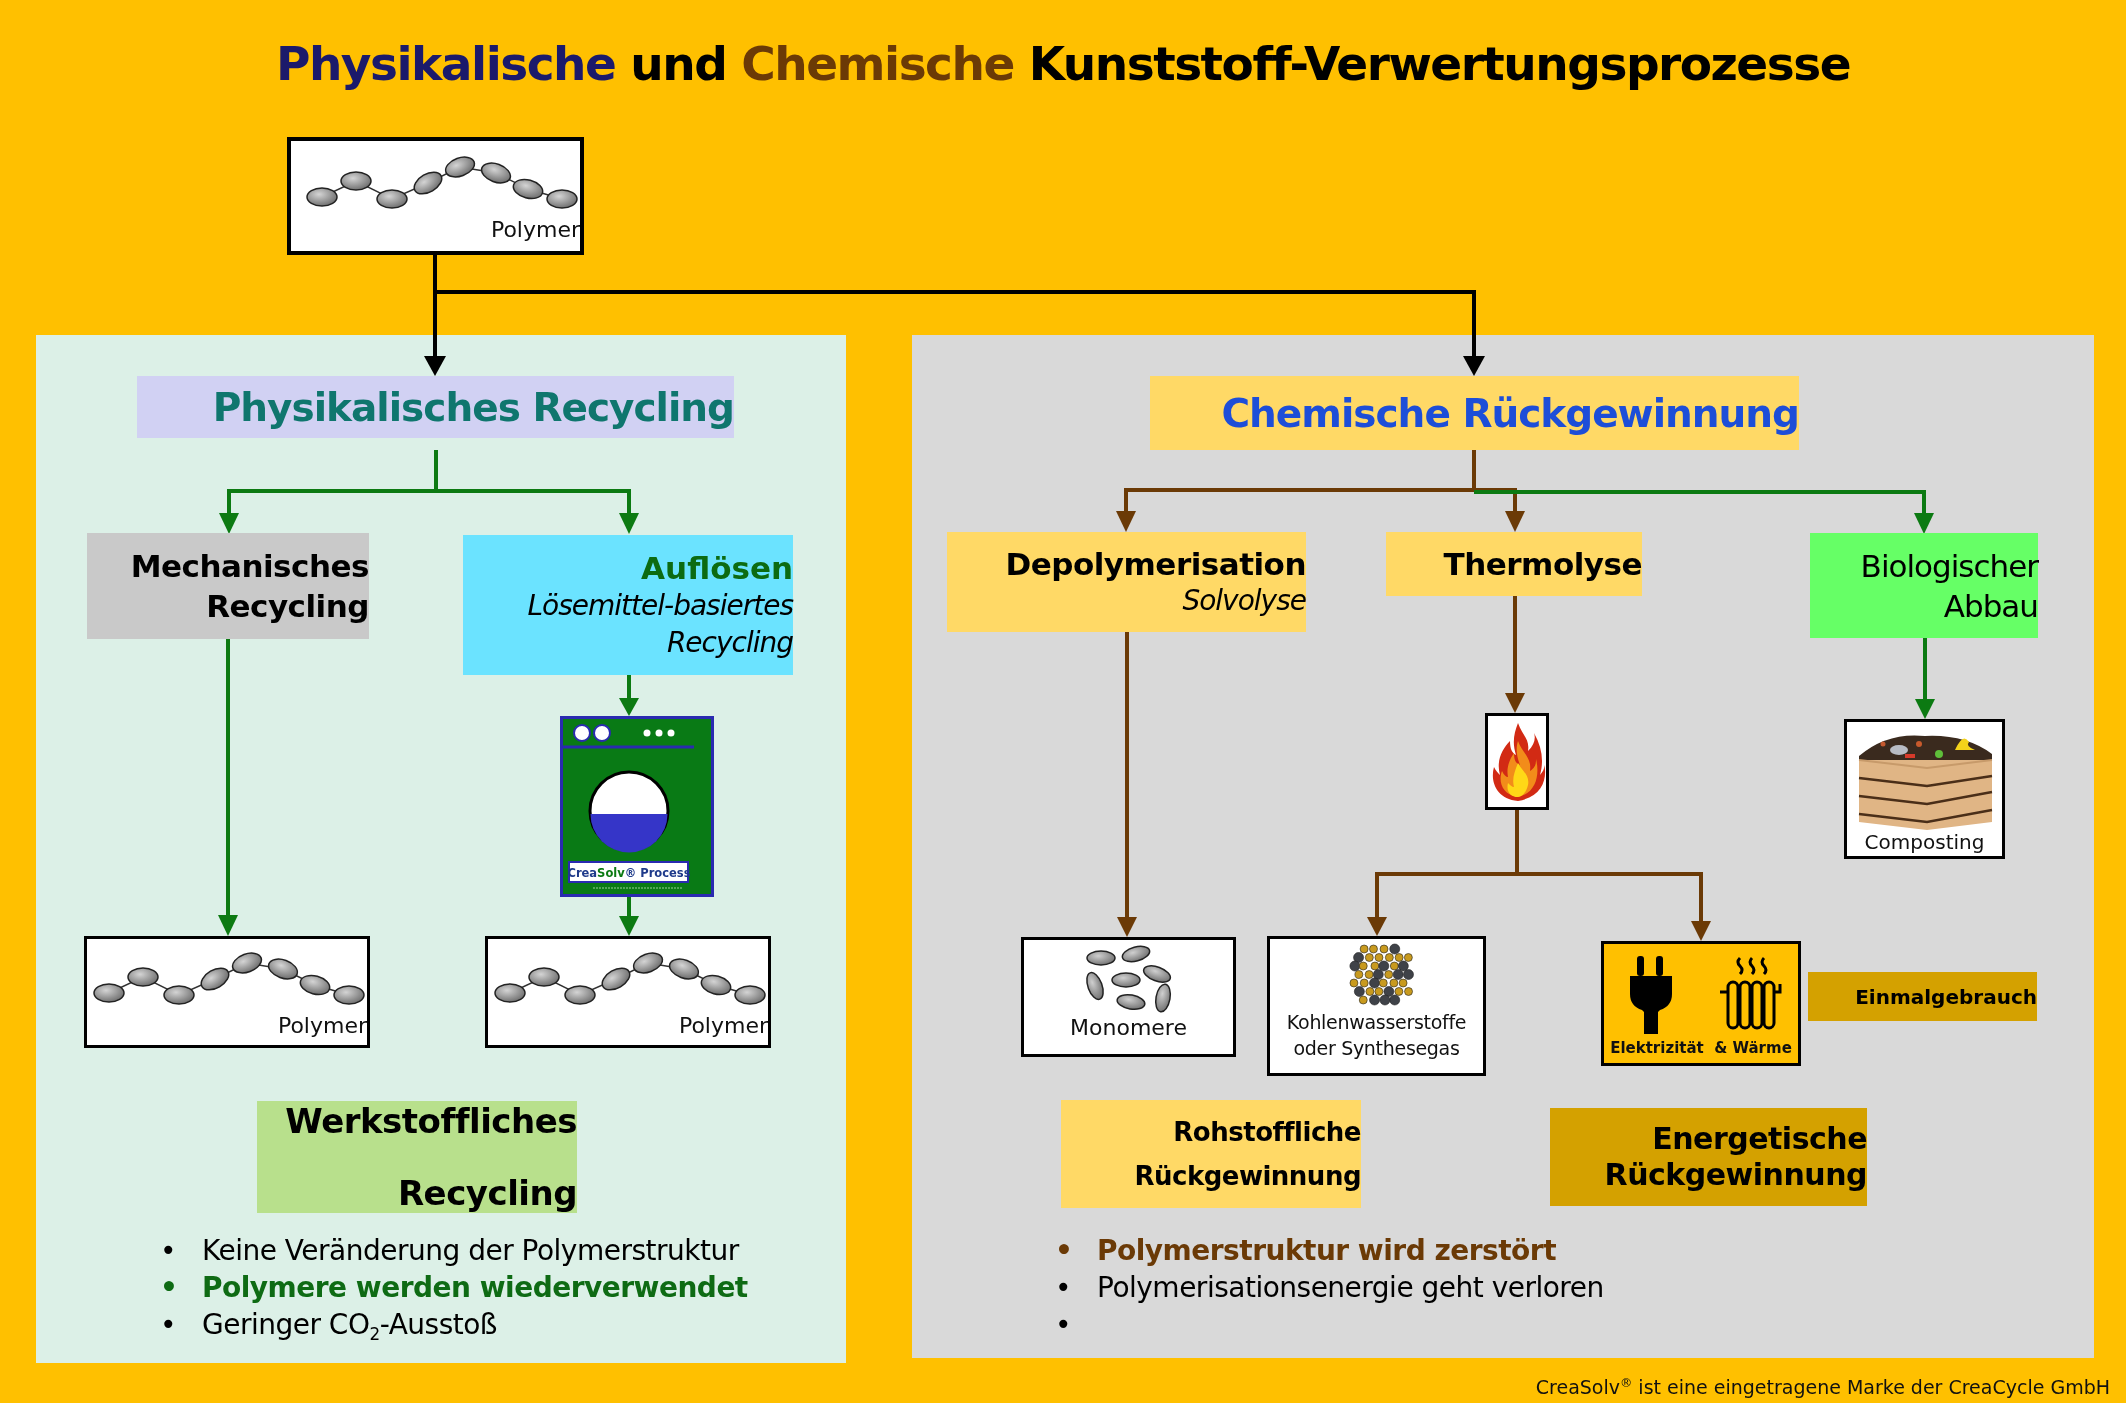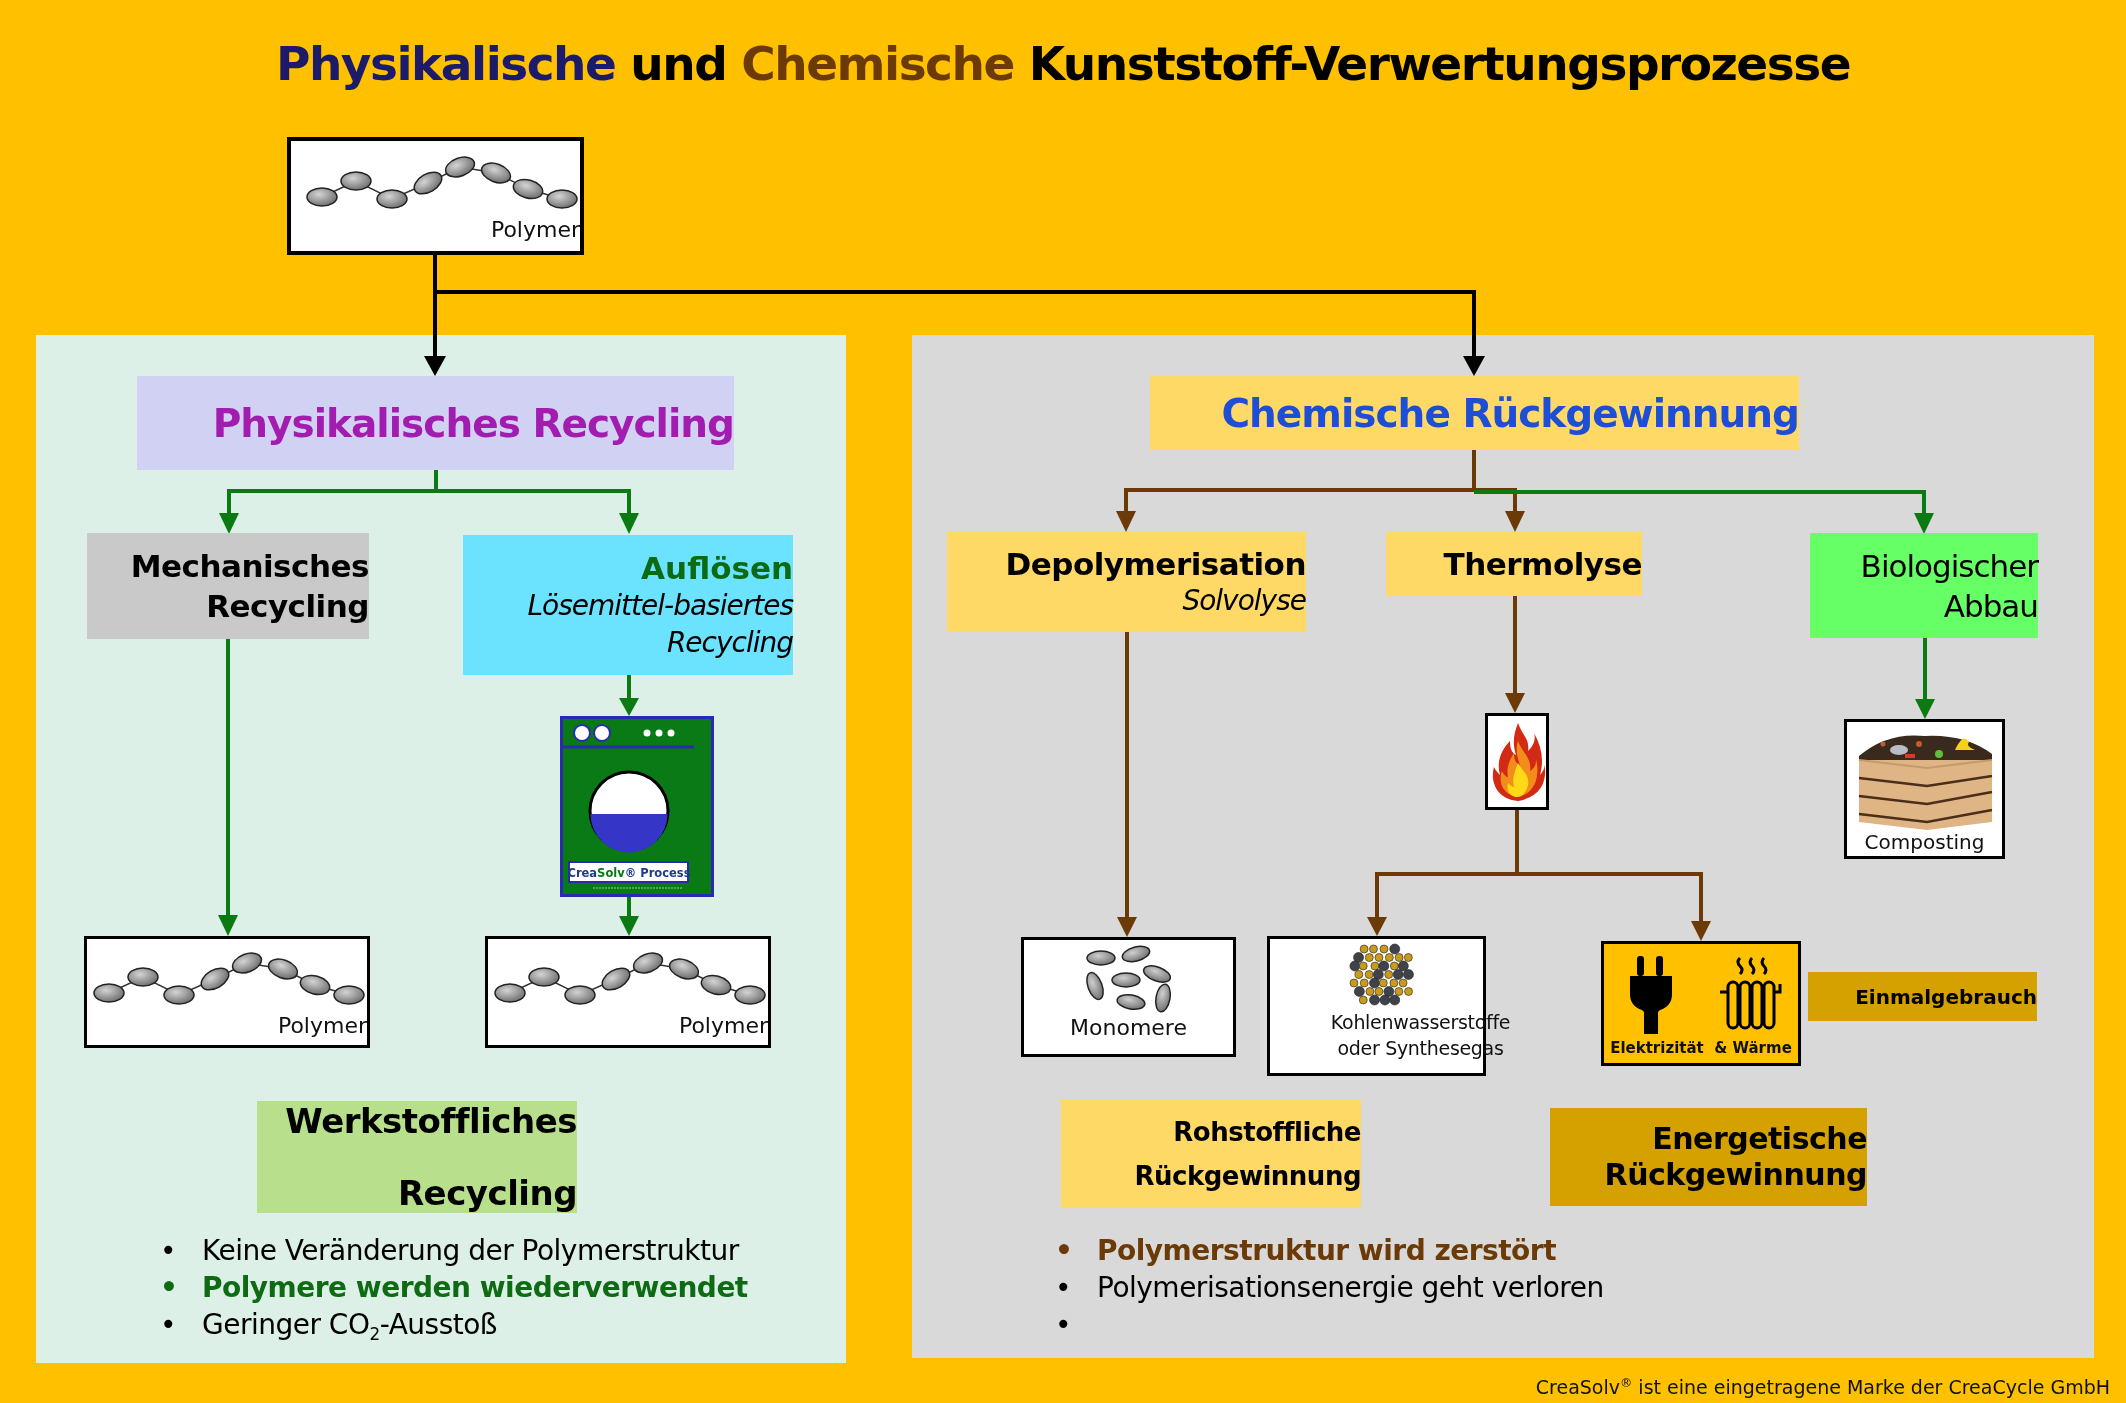--- a/index.html
+++ b/index.html
@@ -17,21 +17,21 @@
   .title .c2 { color: #000; }
   .title .c3 { color: #6B3A06; }
 
   .panel-left { left: 36px; top: 335px; width: 810px; height: 1028px; background: #DCF0E7; }
   .panel-right { left: 912px; top: 335px; width: 1182px; height: 1023px; background: #D9D9D9; }
 
   .box { display: flex; flex-direction: column; align-items: flex-end; justify-content: center; text-align: center; }
   .white-box { background: #fff; border: 4px solid #000; }
 
   .hdr { font-weight: bold; letter-spacing: -1px; }
-  .phys-hdr { left: 137px; top: 376px; width: 597px; height: 94px; background: #D1D1F3; color: #a21caf; font-size: 39px; }
+  .phys-hdr { left: 137px; top: 376px; width: 597px; height: 62px; background: #D1D1F3; color: #0f766e; font-size: 39px; }
   .chem-hdr { left: 1150px; top: 376px; width: 649px; height: 74px; background: #FFD966; color: #1d4ed8; font-size: 39px; }
 
   .mech { left: 87px; top: 533px; width: 282px; height: 106px; background: #C9C9C9; font-size: 31px; font-weight: bold; line-height: 40px; letter-spacing: -0.5px; padding-left: 36px; }
   .aufl { left: 463px; top: 535px; width: 330px; height: 140px; background: #6BE3FF; }
   .aufl .t1 { color: #0C6B12; font-size: 31px; font-weight: bold; line-height: 38px; }
   .aufl .t2 { font-style: italic; font-size: 28px; line-height: 37px; letter-spacing: -1px; }
 
   .depo { left: 947px; top: 532px; width: 359px; height: 100px; background: #FFD966; }
   .depo .t1 { font-size: 31px; font-weight: bold; letter-spacing: -0.5px; line-height: 38px; }
   .depo .t2 { font-size: 28px; font-style: italic; letter-spacing: -1px; line-height: 36px; }
@@ -46,21 +46,21 @@
   .washer { left: 560px; top: 716px; width: 154px; height: 181px; background: #097A15; border: 3px solid #2A2AB0; }
 
   .flame { left: 1485px; top: 713px; width: 64px; height: 97px; background: #fff; border: 3px solid #000; }
   .compost { left: 1844px; top: 719px; width: 161px; height: 140px; background: #fff; border: 3px solid #000; }
   .compost-label { position: absolute; left: 0; bottom: 2px; width: 100%; text-align: center; font-size: 20px; color: #111; }
 
   .monomer { left: 1021px; top: 937px; width: 215px; height: 120px; background: #fff; border: 3px solid #000; }
   .kohlen { left: 1267px; top: 936px; width: 219px; height: 140px; background: #fff; border: 3px solid #000; }
   .kohlen-label, .monomer-label { position: absolute; left: 0; width: 100%; text-align: center; color: #111; }
   .monomer-label { top: 75px; font-size: 22px; }
-  .kohlen-label { top: 70px; font-size: 19px; line-height: 26px; letter-spacing: -0.3px; padding-left: 44px; }
+  .kohlen-label { top: 70px; font-size: 19px; line-height: 26px; letter-spacing: -0.3px; }
 
   .energy { left: 1601px; top: 941px; width: 200px; height: 125px; background: #FFC000; border: 3px solid #000; }
   .energy-label { position: absolute; left: 0; bottom: 6px; width: 100%; text-align: center; font-size: 15px; font-weight: bold; color: #111; }
   .einmal { left: 1808px; top: 972px; width: 229px; height: 49px; background: #D4A100; font-size: 20px; font-weight: bold; }
 
   .werk { left: 257px; top: 1101px; width: 320px; height: 112px; background: #B8E08C; font-size: 34px; font-weight: bold; line-height: 44px; letter-spacing: -0.5px; gap: 28px; }
   .roh { left: 1061px; top: 1100px; width: 300px; height: 108px; background: #FFD966; font-size: 26px; font-weight: bold; line-height: 44px; letter-spacing: -0.5px; }
   .ener { left: 1550px; top: 1108px; width: 317px; height: 98px; background: #D4A100; font-size: 30px; font-weight: bold; line-height: 36px; letter-spacing: -0.5px; }
 
   .bullets { font-size: 28px; line-height: 37px; letter-spacing: -0.5px; }

